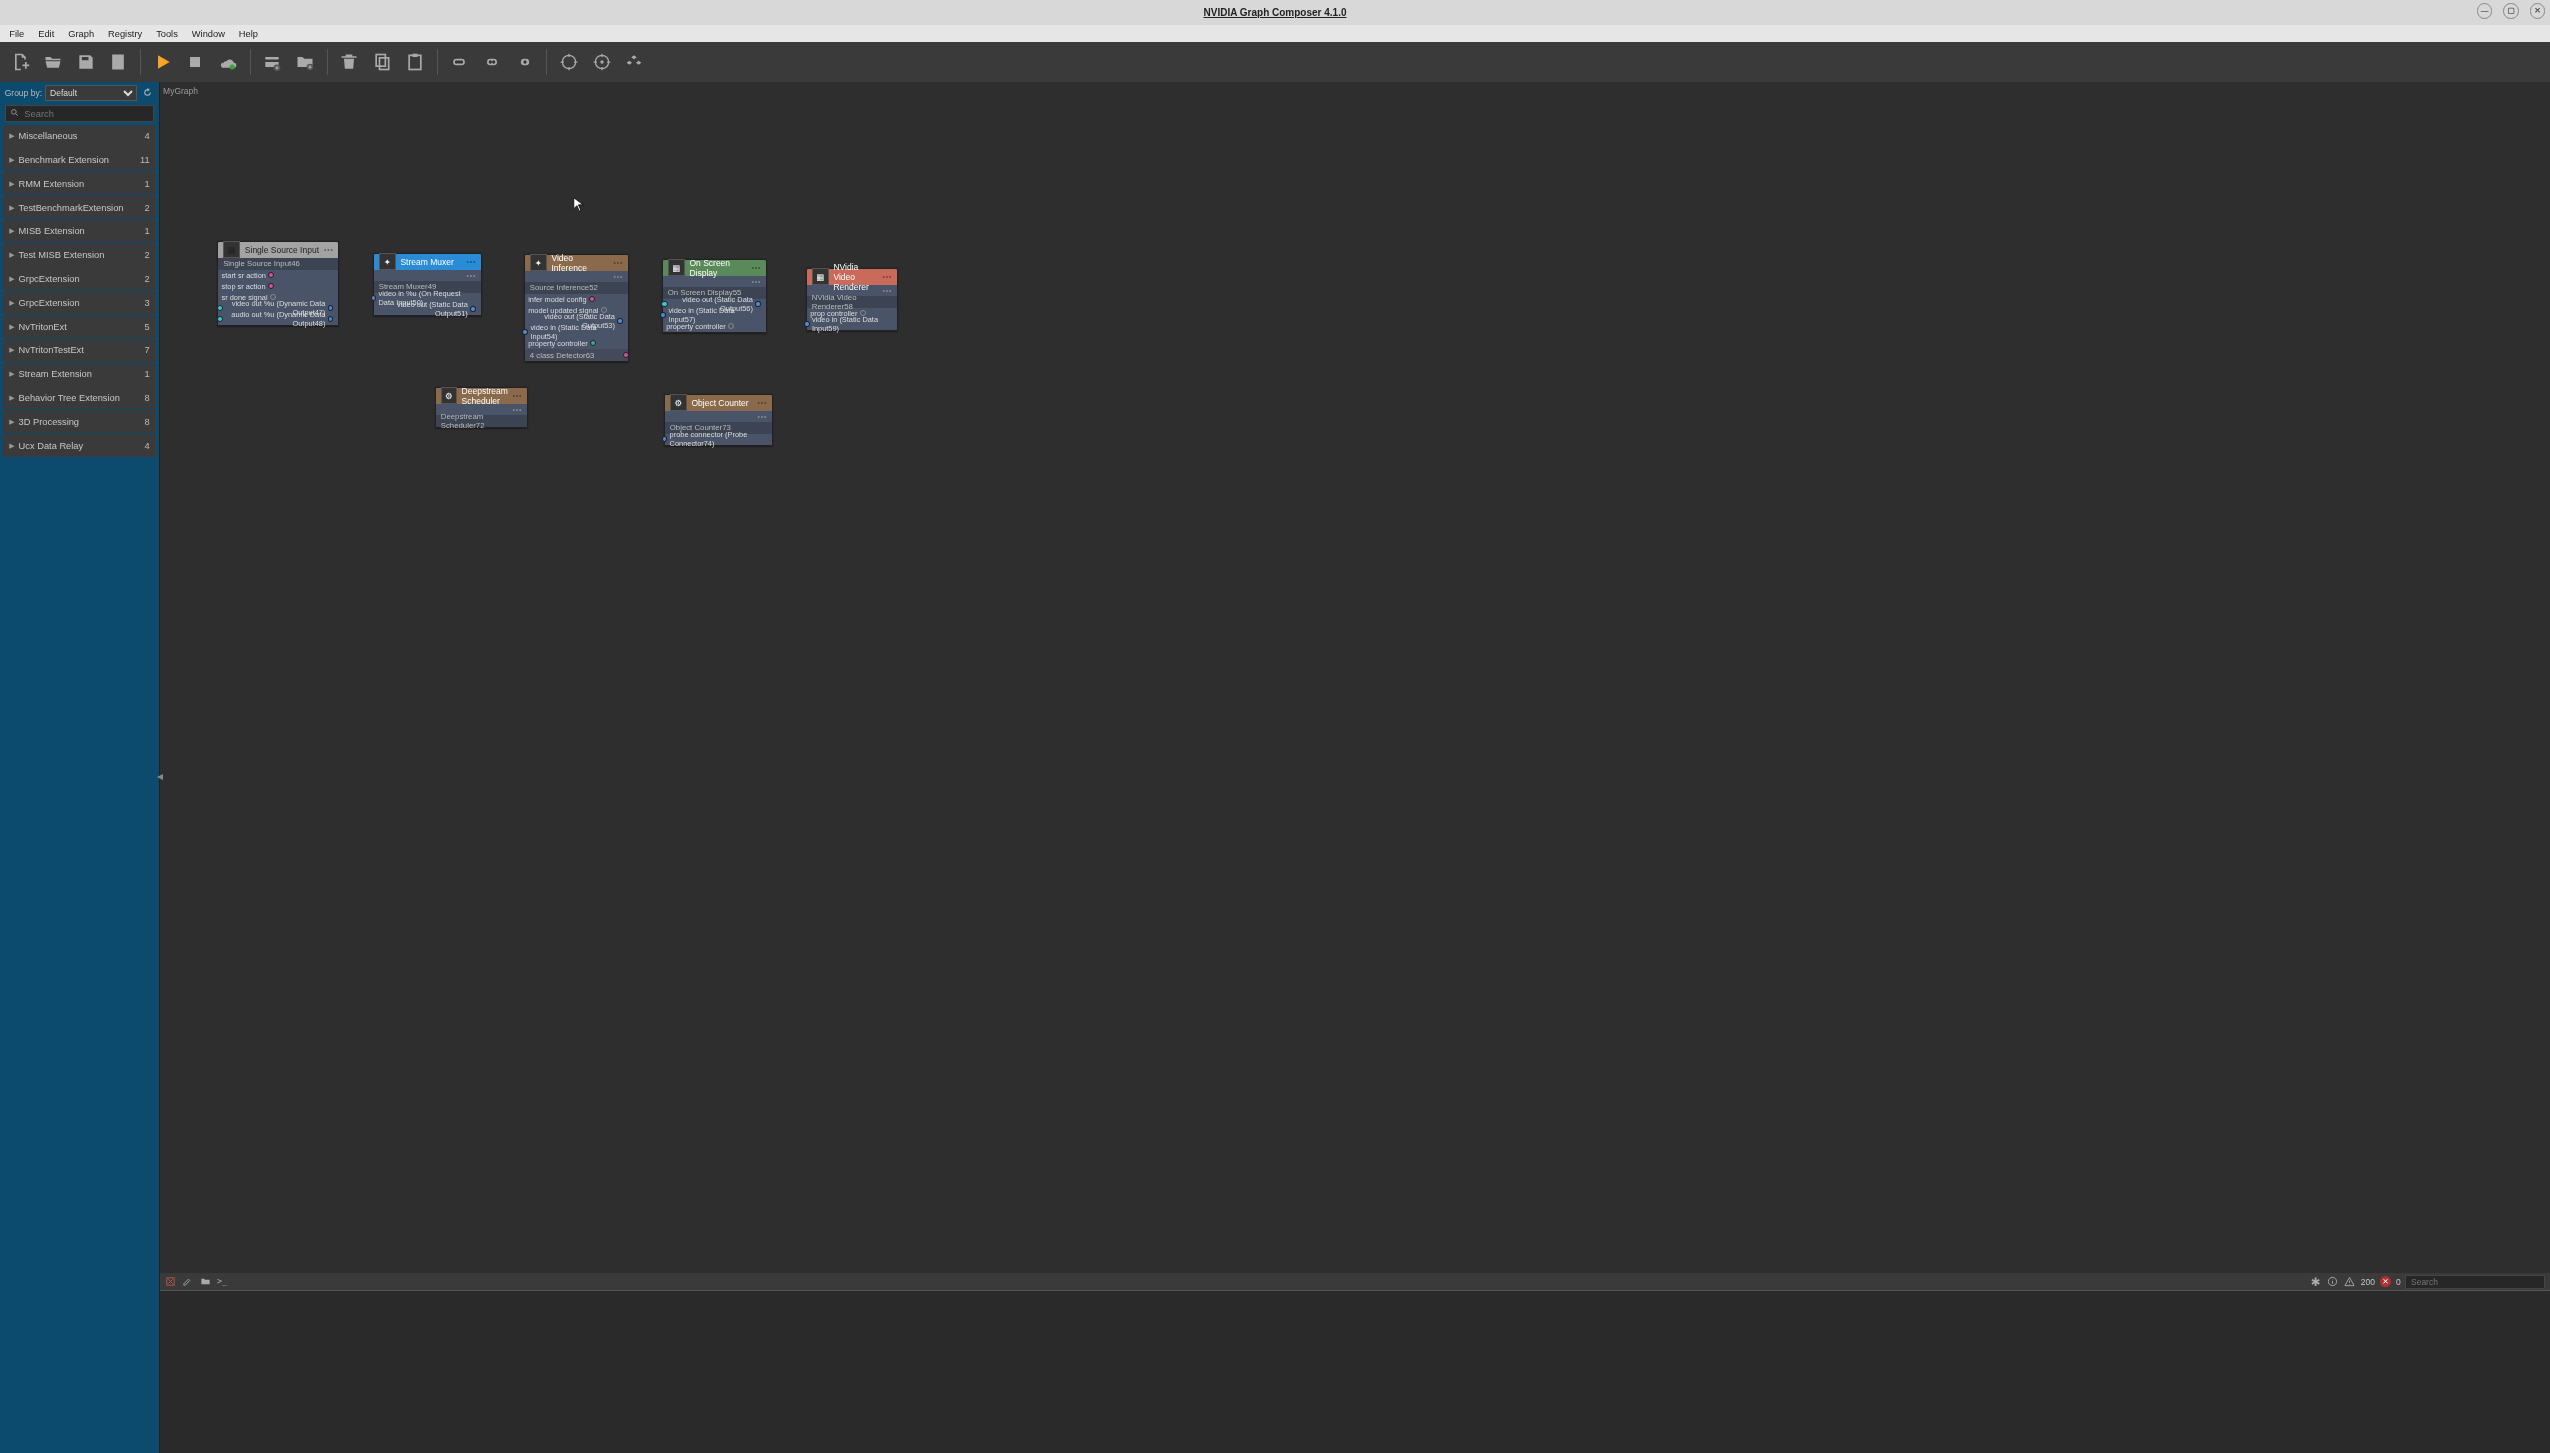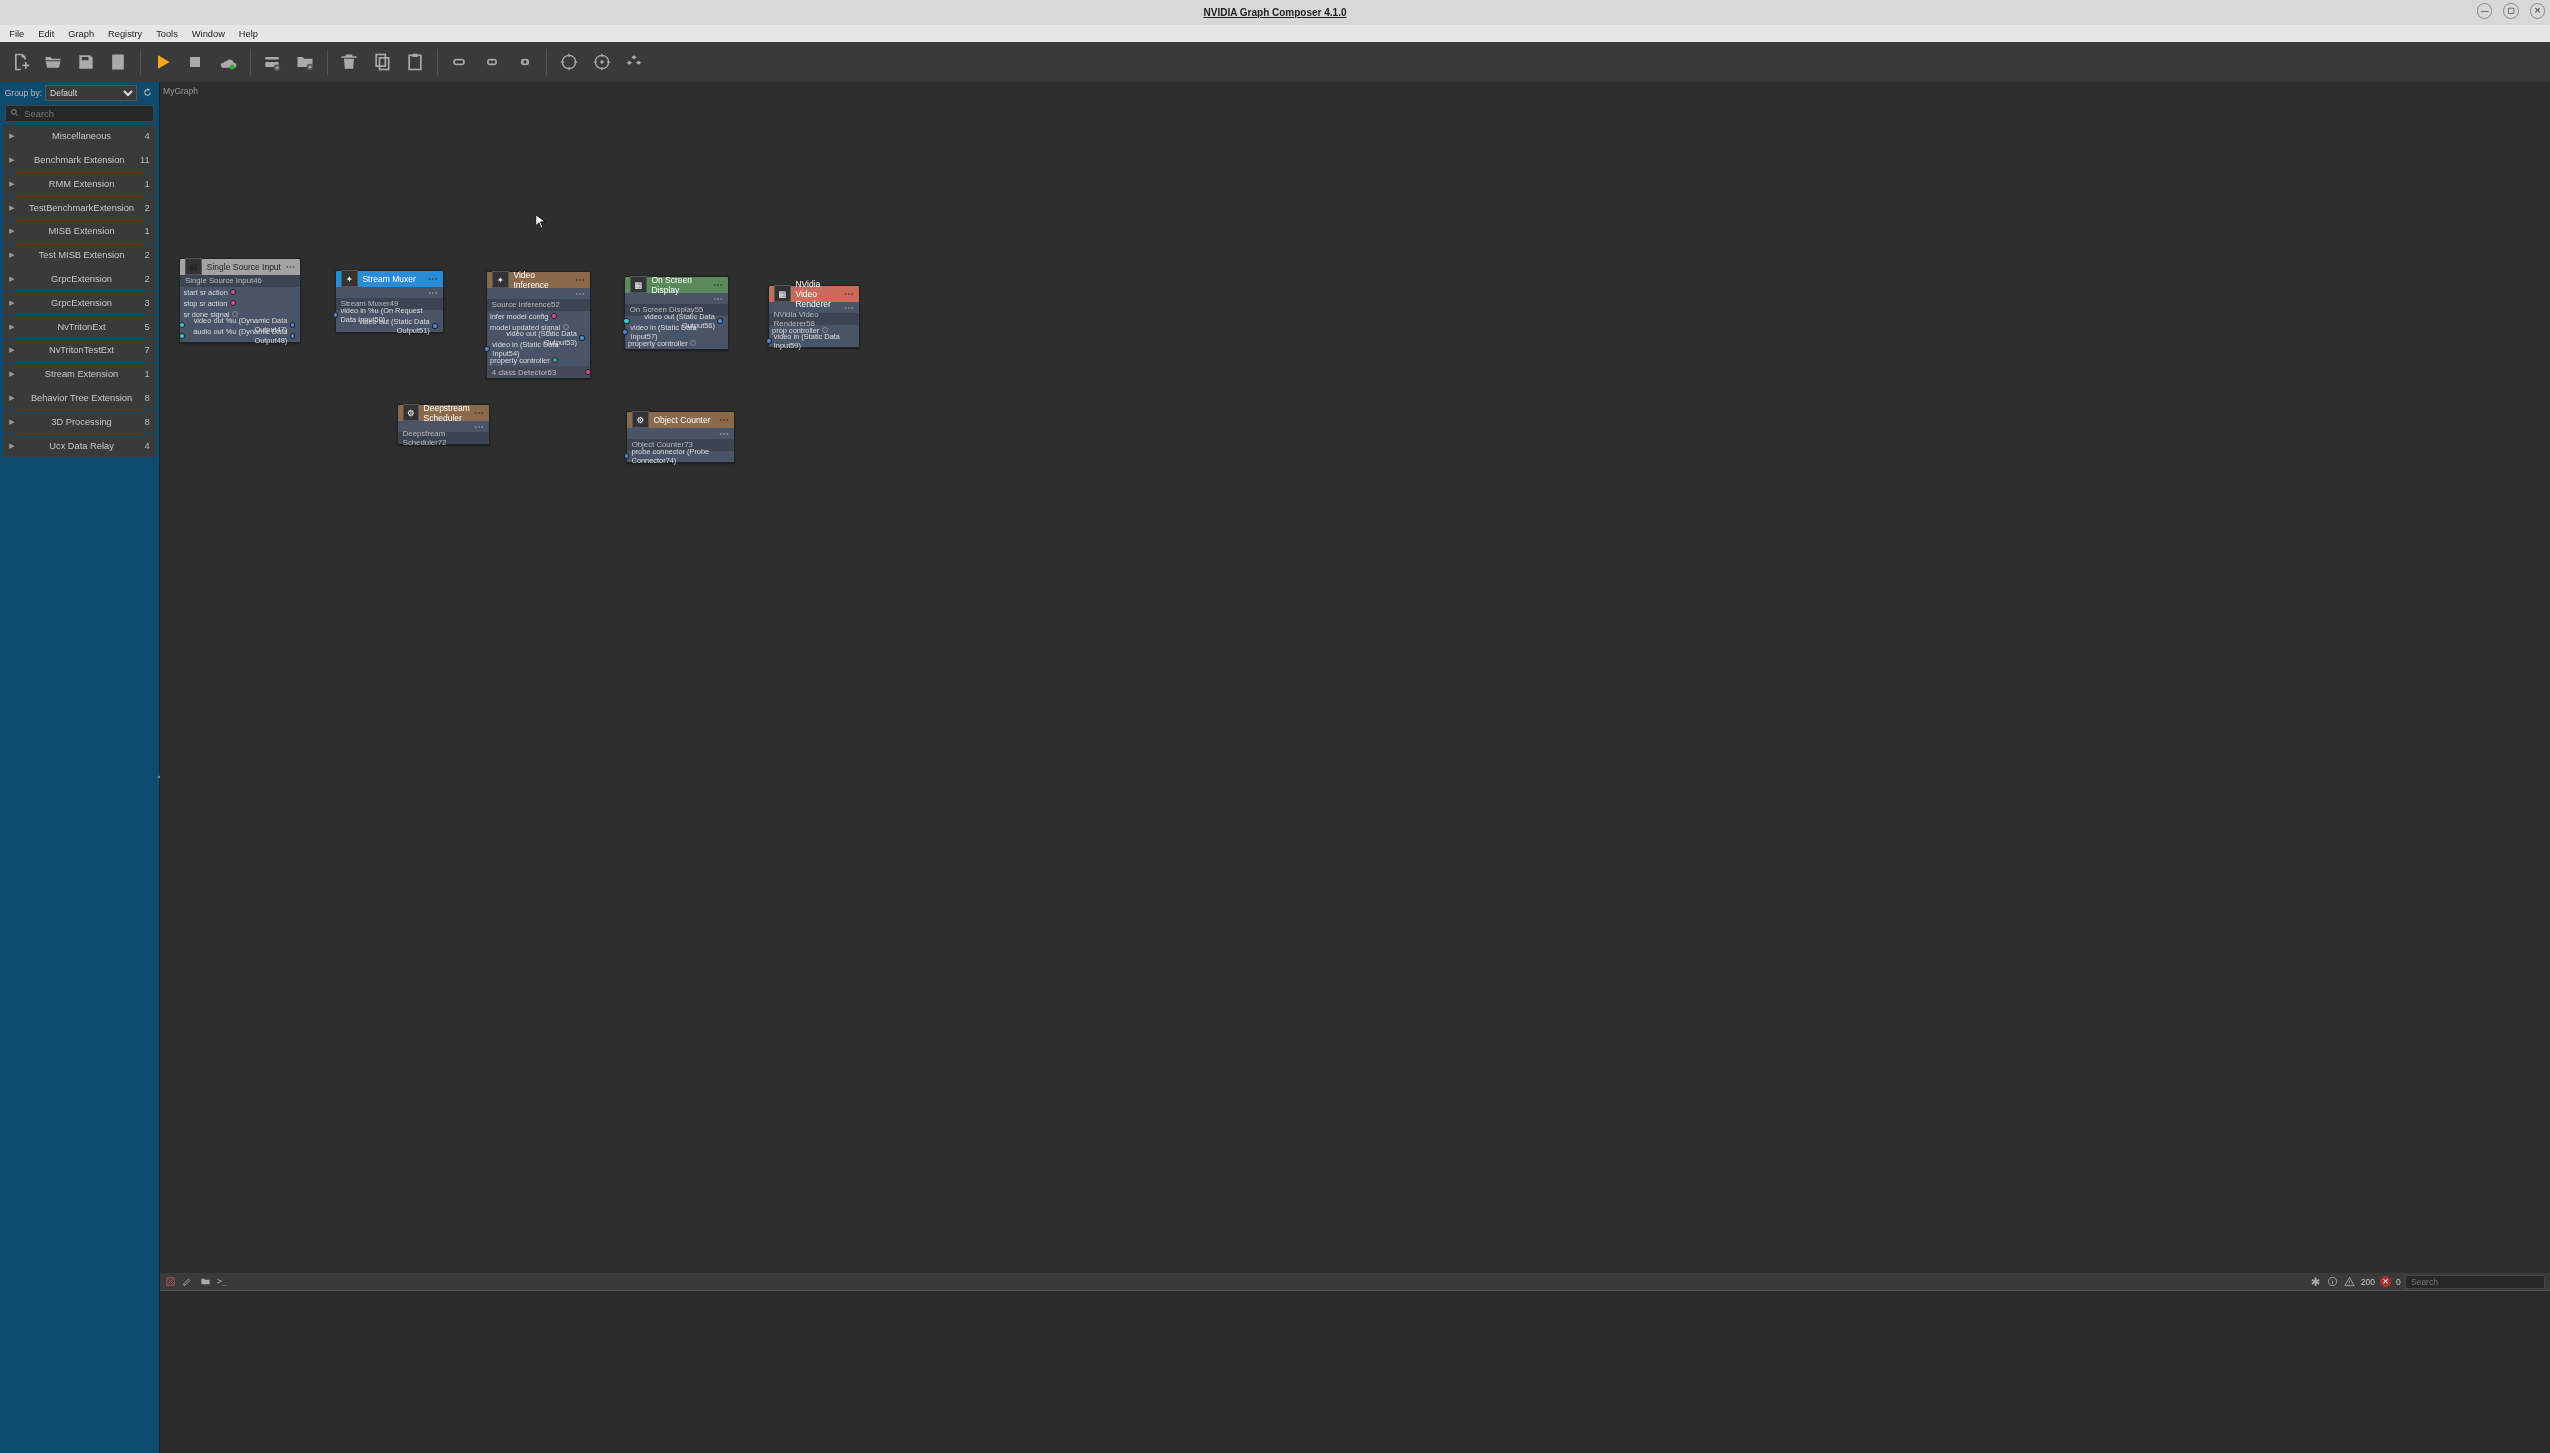--- a/index.html
+++ b/index.html
@@ -20,24 +20,24 @@
 .workarea { display: flex; height: calc(100% - 25px - 17px - 40px); }
 .left { width: 160px; background: #0c4a6e; display: flex; flex-direction: column; border-right: 0.8px solid #222; }
 .groupby { display: flex; align-items: center; gap: 3.1px; padding: 3.1px 4.7px; font-size: 8.5px; color: #bbb; }
 .groupby select { flex: 1; background: #3a3a3a; color: #ddd; border: 0.8px solid #555; height: 15.5px; font-size: 8.5px; }
 .groupby .refresh { width: 14px; height: 14px; cursor: pointer; display:flex; align-items:center; justify-content:center; }
 .searchbar { display: flex; align-items: center; background: #272727; margin: 1.6px 4.7px; border: 0.8px solid #444; height: 17px; padding: 0 4.7px; gap: 4.7px; }
 .searchbar input { flex: 1; background: transparent; border: none; outline: none; color: #ccc; font-size: 9.3px; }
 .catlist { flex: 1; overflow-y: auto; }
 .catrow { display: flex; align-items: center; height: 23px; padding: 0 6.2px; cursor: pointer; background: #3a3a3a; margin: 0.8px 3.1px 0 3.1px; font-size: 9.3px; }
 .catrow .chev { width: 9.3px; font-size: 7px; color: #999; }
-.catrow .name { flex: 1; text-align: center; }
+.catrow .name { flex: 1; }
 .catrow .count { color: #bbb; }
 
-.center { flex: 1; display: flex; flex-direction: column; background: #2e2e2e; position: relative; }
+.center { flex: 1; display: flex; background: #2e2e2e; position: relative; }
 .tabs { height: 17px; display: flex; align-items: center; padding-left: 3.1px; font-size: 8.5px; color: #999; }
 .canvas { flex: 1; position: relative; background: #2e2e2e; overflow: hidden; }
 .edge-layer { position:absolute; inset:0; pointer-events:none; }
 .collapse-handle { position: absolute; left: -3.1px; top: 50%; width: 7.8px; height: 18.6px; font-size: 7.8px; color:#888; display:flex; align-items:center; }
 
 .node { position: absolute; background: #4a5468; border: 0.8px solid #222; border-radius: 1.6px; font-size: 7.8px; color: #ddd; box-shadow: 0 0.8px 1.6px rgba(0,0,0,.4); }
 .node .hdr { display: flex; align-items: center; height: 15.5px; padding: 0 4.7px; gap: 4.7px; font-size: 8.5px; border-top-left-radius:1.6px; border-top-right-radius:1.6px; }
 .node .hdr .lbl { flex:1; }
 .node .hdr .more { font-size: 7px; letter-spacing: 0.8px; color: rgba(0,0,0,.4); }
 .node .icn { width: 17px; height: 17px; background: #333; border: 0.8px solid #555; display:flex; align-items:center; justify-content:center; }

